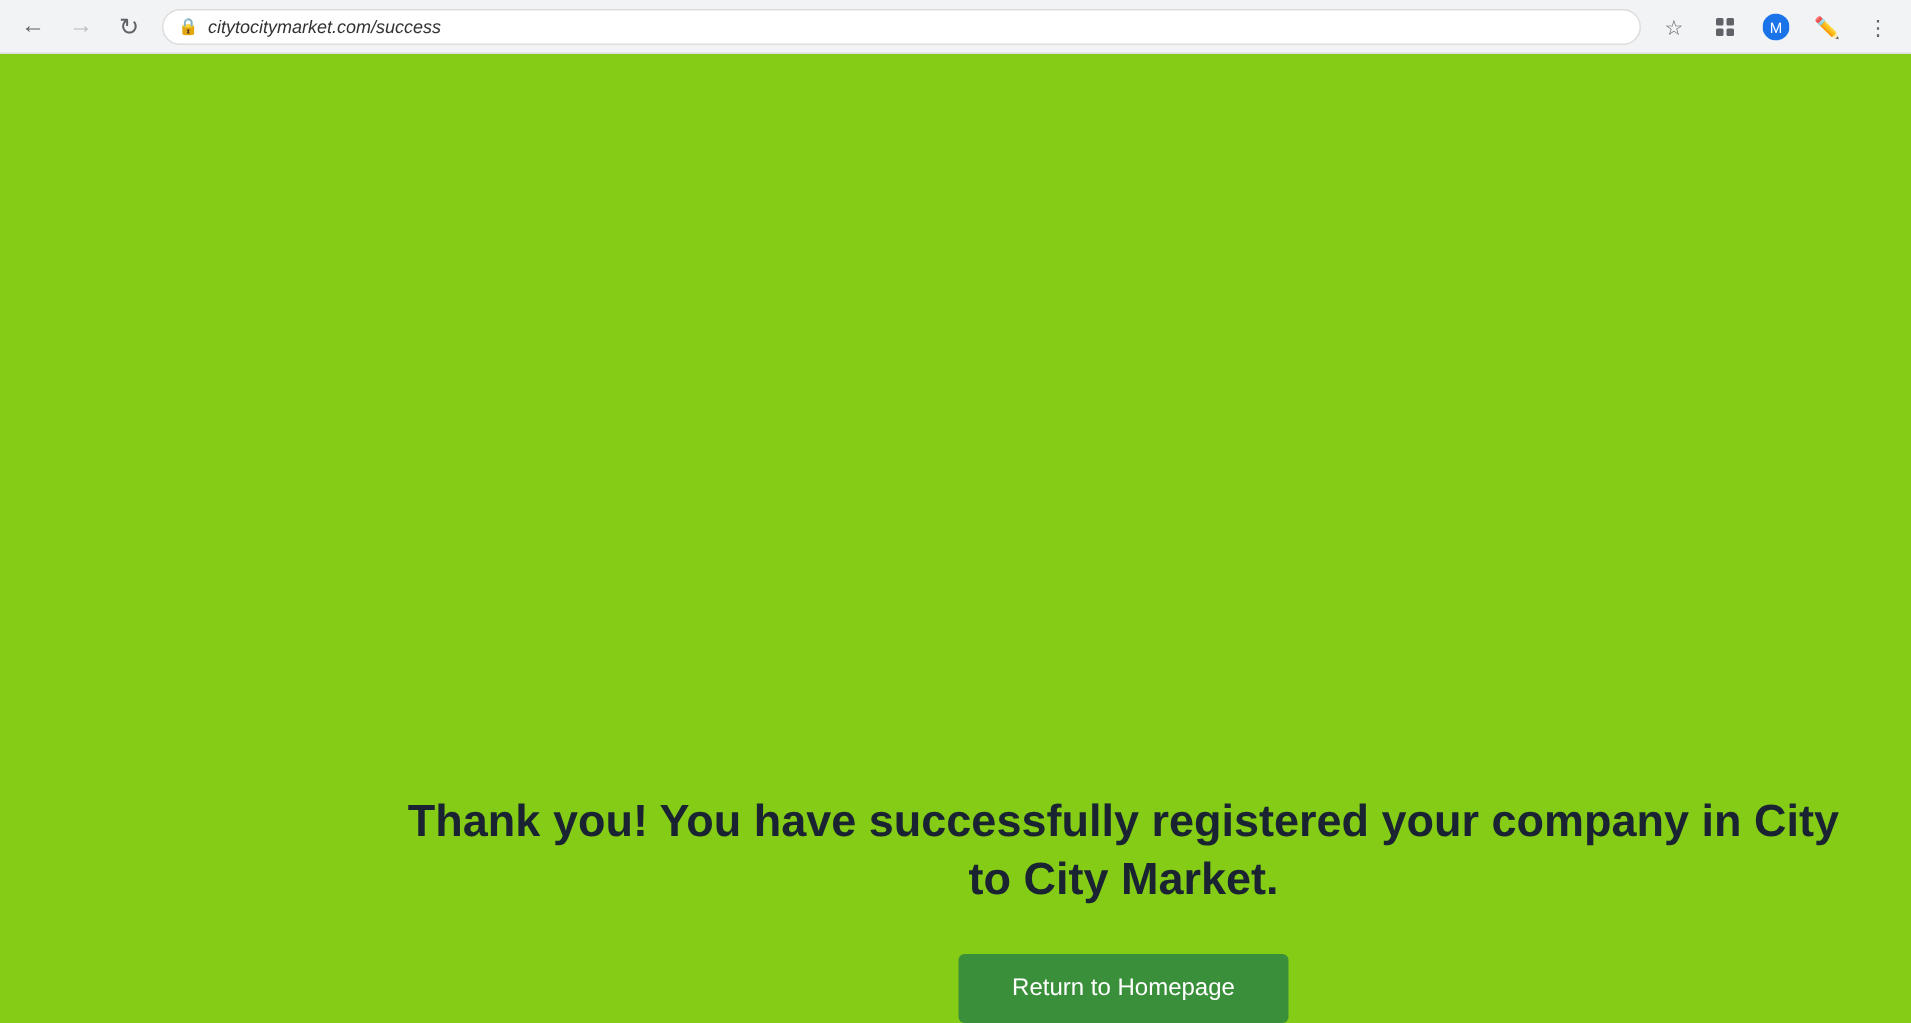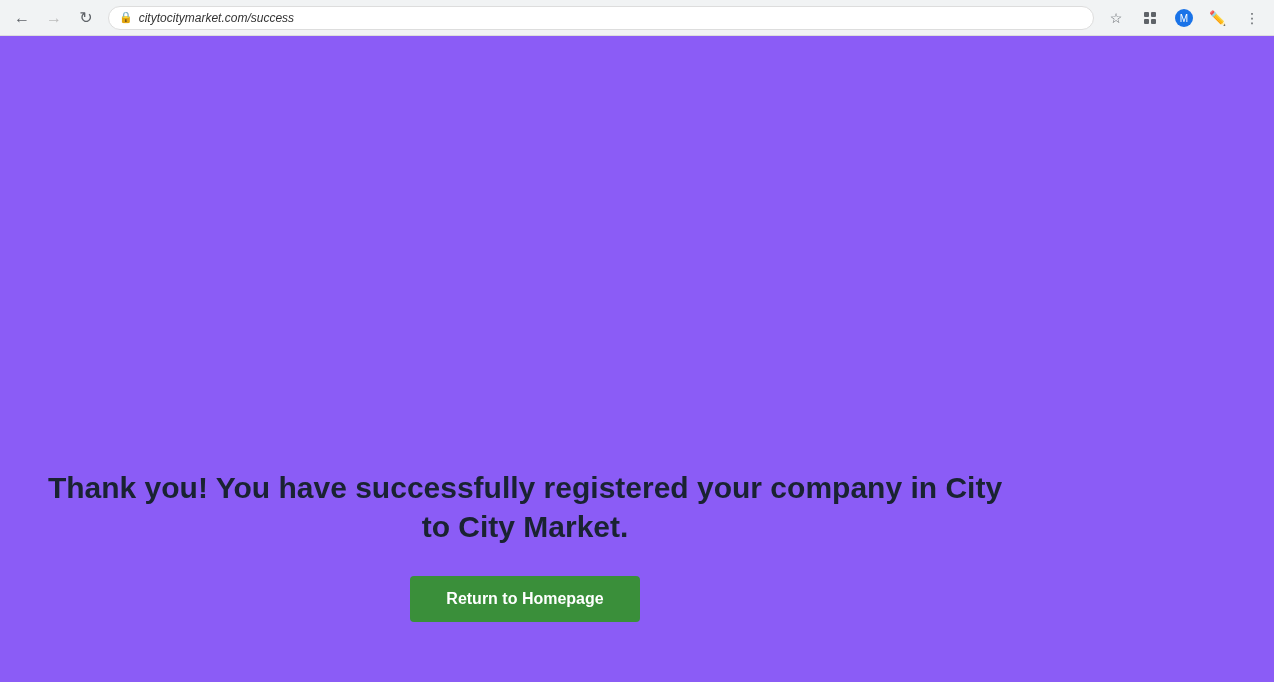--- a/index.html
+++ b/index.html
@@ -95,24 +95,23 @@
       color: #5f6368;
       font-size: 14px;
     }
 
     
     .page-content {
       width: 100%;
       height: calc(682px - 36px);
       display: flex;
       flex-direction: column;
-      align-items: flex-start;
+      align-items: flex-end;
       justify-content: flex-end;
-      padding-bottom: 60px;
-      background: #8b5cf6;
+      background: #84cc16;
     }
 
     .success-message {
       text-align: center;
       max-width: 1050px;
       padding: 0 40px;
     }
 
     .success-title {
       font-size: 30px;
@@ -131,21 +130,21 @@
     }
 
     .return-button {
       background: #3a8f3a;
       color: #ffffff;
       border: none;
       border-radius: 4px;
       padding: 14px 36px;
       font-size: 16px;
       cursor: pointer;
-      font-weight: bold;
+      font-weight: normal;
     }
   </style>
 </head>
 <body>
 
 <div class="browser-chrome">
   <div class="nav-buttons">
     <button class="nav-btn" title="Back">←</button>
     <button class="nav-btn disabled" title="Forward">→</button>
     <button class="nav-btn" title="Reload">↻</button>

